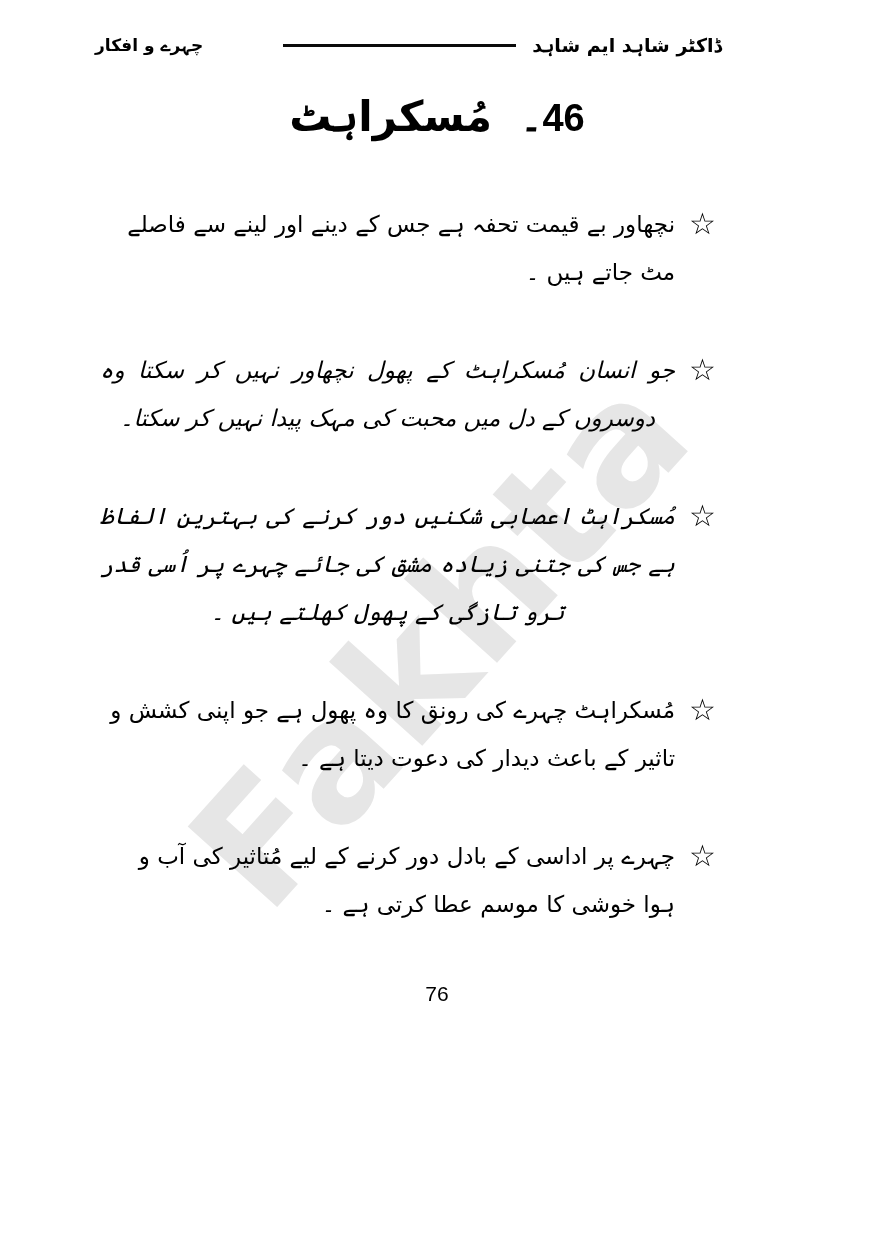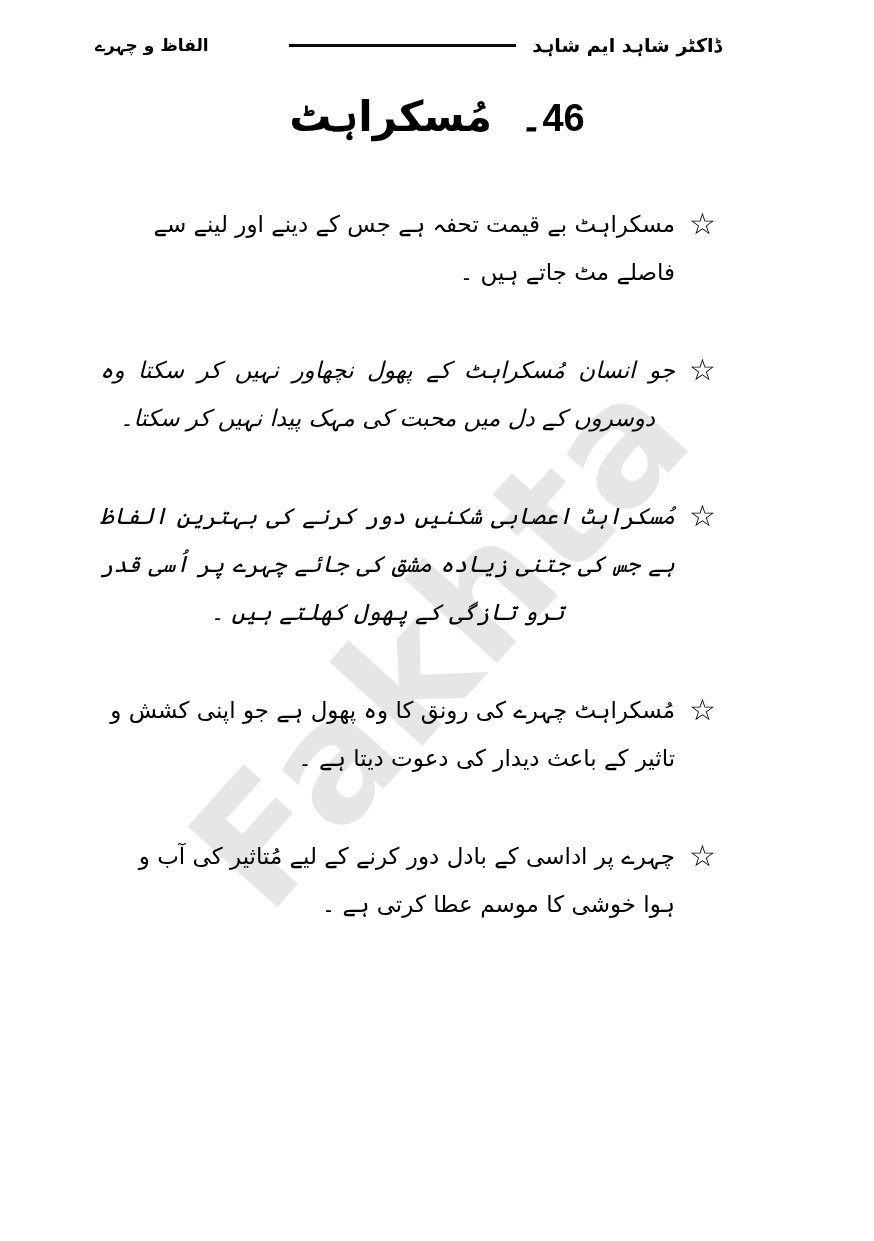--- a/index.html
+++ b/index.html
@@ -132,35 +132,35 @@
   }
 </style>
 </head>
 <body>
 
 <div class="page">
 
   <div class="watermark">Fakhta</div>
 
   <div class="header">
-    <span class="header-book">الفاظ و چہرے</span>
+    <span class="header-book">چہرے و افکار</span>
     <span class="header-rule"></span>
     <span class="header-author">ڈاکٹر شاہد ایم شاہد</span>
   </div>
 
   <div class="chapter-title">
     <span class="chapter-number">46۔</span>
     <span class="chapter-word">مُسکراہٹ</span>
   </div>
 
   <div class="bullets">
 
     <div class="bullet">
       <span class="bullet-marker">☆</span>
-      <span class="bullet-text">مسکراہٹ بے قیمت تحفہ ہے جس کے دینے اور لینے سے فاصلے مٹ جاتے ہیں ۔</span>
+      <span class="bullet-text">نچھاور بے قیمت تحفہ ہے جس کے دینے اور لینے سے فاصلے مٹ جاتے ہیں ۔</span>
     </div>
 
     <div class="bullet">
       <span class="bullet-marker">☆</span>
       <span class="bullet-text two-line">جو انسان مُسکراہٹ کے پھول نچھاور نہیں کر سکتا وہ دوسروں کے دل میں محبت کی مہک پیدا نہیں کر سکتا۔</span>
     </div>
 
     <div class="bullet">
       <span class="bullet-marker">☆</span>
       <span class="bullet-text two-line">مُسکراہٹ اعصابی شکنیں دور کرنے کی بہترین الفاظ ہے جس کی جتنی زیادہ مشق کی جائے چہرے پر اُسی قدر ترو تازگی کے پھول کھلتے ہیں ۔</span>
@@ -171,14 +171,15 @@
       <span class="bullet-text">مُسکراہٹ چہرے کی رونق کا وہ پھول ہے جو اپنی کشش و تاثیر کے باعث دیدار کی دعوت دیتا ہے ۔</span>
     </div>
 
     <div class="bullet">
       <span class="bullet-marker">☆</span>
       <span class="bullet-text">چہرے پر اداسی کے بادل دور کرنے کے لیے مُتاثیر کی آب و ہوا خوشی کا موسم عطا کرتی ہے ۔</span>
     </div>
 
   </div>
 
+  <div class="page-number">76</div>
 
 </div>
 
 </body></html>

